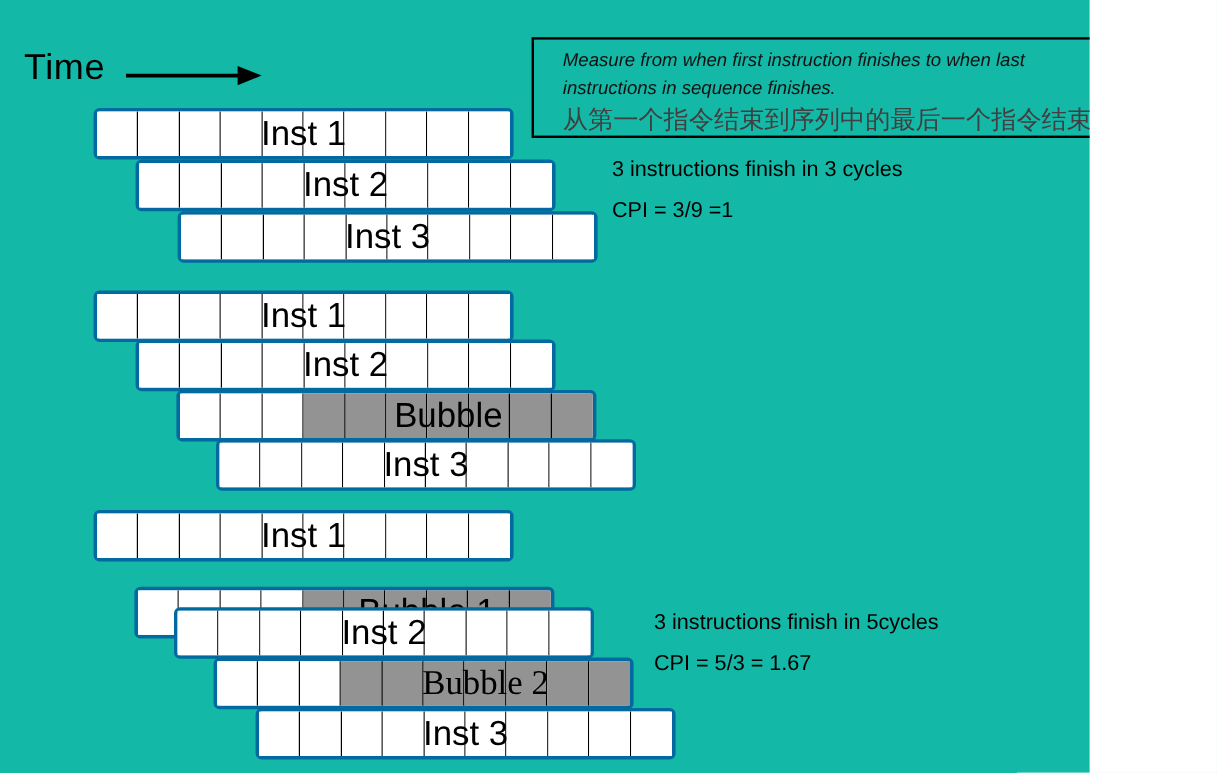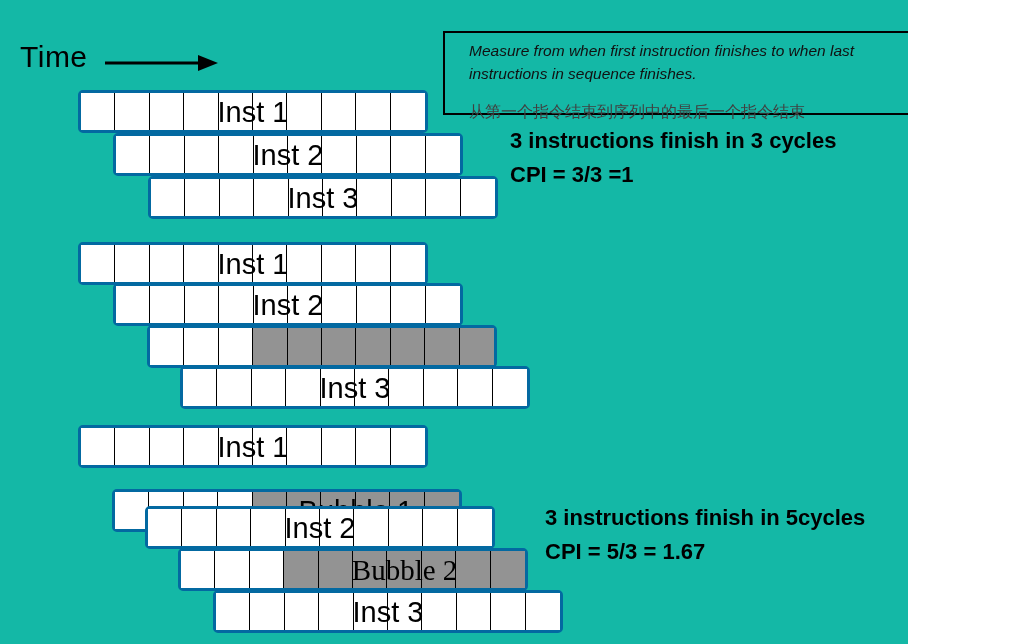--- a/index.html
+++ b/index.html
@@ -9,38 +9,38 @@
   }
   .time-label{
     position:absolute;left:20px;top:40px;font-size:30px;letter-spacing:.5px;
   }
   .time-arrow{position:absolute;left:100px;top:50px;}
   .note-box{
     position:absolute;left:443px;top:31px;width:563px;height:84px;
     border:2px solid #000;box-sizing:border-box;padding:6px 10px 0 24px;
   }
   .note-en{font-style:italic;font-size:15.5px;line-height:23px;color:#111;}
-  .note-zh{font-size:16px;line-height:27px;margin-top:13px;color:var(--zh,#404040);}
+  .note-zh{font-size:21px;line-height:27px;margin-top:2px;color:var(--zh,#404040);}
   .bar{
     position:absolute;background:#fff;border:3px solid #0369a1;border-radius:5px;
     box-sizing:border-box;
   }
   .cells{
     display:grid;grid-template-columns:repeat(10,1fr);
     width:100%;height:100%;
   }
   .cell{box-sizing:border-box;border-right:1px solid #000;background:#fff;}
   .cell:last-child{border-right:none;}
   .cell.gray{background:var(--bubble,#939393);}
   .bar-label{
     position:absolute;left:0;right:0;top:50%;transform:translateY(-50%);
     text-align:center;font-size:29px;line-height:29px;color:#000;white-space:nowrap;
   }
   .caption{
-    position:absolute;font-size:22px;line-height:34px;color:#000;white-space:nowrap;font-weight:bold;
+    position:absolute;font-size:18px;line-height:34px;color:#000;white-space:nowrap;
   }
 </style>
 </head>
 <body>
 
 <div class="canvas">
 
   <div class="time-label">Time</div>
 
   <svg class="time-arrow" width="125" height="26">
@@ -136,20 +136,21 @@
           <div class="cell"></div>
           <div class="cell"></div>
           <div class="cell gray"></div>
           <div class="cell gray"></div>
           <div class="cell gray"></div>
           <div class="cell gray"></div>
           <div class="cell gray"></div>
           <div class="cell gray"></div>
           <div class="cell gray"></div>
         </div>
+        <span class="bar-label" style="left: 30%;">Bubble</span>
       </div>
       <div class="bar" style="left: 180px; top: 366px; width: 350px; height: 43px; z-index: 14;">
         <div class="cells">
           <div class="cell"></div>
           <div class="cell"></div>
           <div class="cell"></div>
           <div class="cell"></div>
           <div class="cell"></div>
           <div class="cell"></div>
           <div class="cell"></div>
@@ -231,21 +232,21 @@
           <div class="cell"></div>
           <div class="cell"></div>
           <div class="cell"></div>
         </div>
         <span class="bar-label">Inst 3</span>
       </div>
     </div>
 
   <div class="caption" style="left: 510px; top: 124px;">
     <div>3 instructions finish in 3 cycles</div>
-    <div>CPI = 3/3 =1</div>
+    <div>CPI = 3/9 =1</div>
   </div>
 
 
   <div class="caption" style="left: 545px; top: 501px;">
     <div>3 instructions finish in 5cycles</div>
     <div>CPI = 5/3 = 1.67</div>
   </div>
 
 </div>
 

